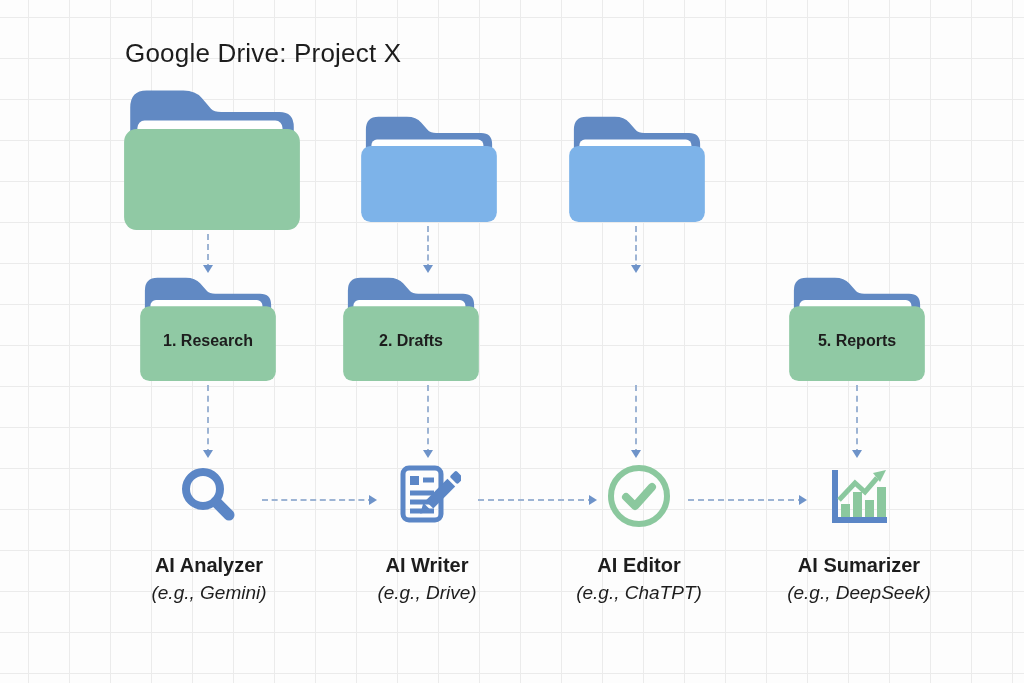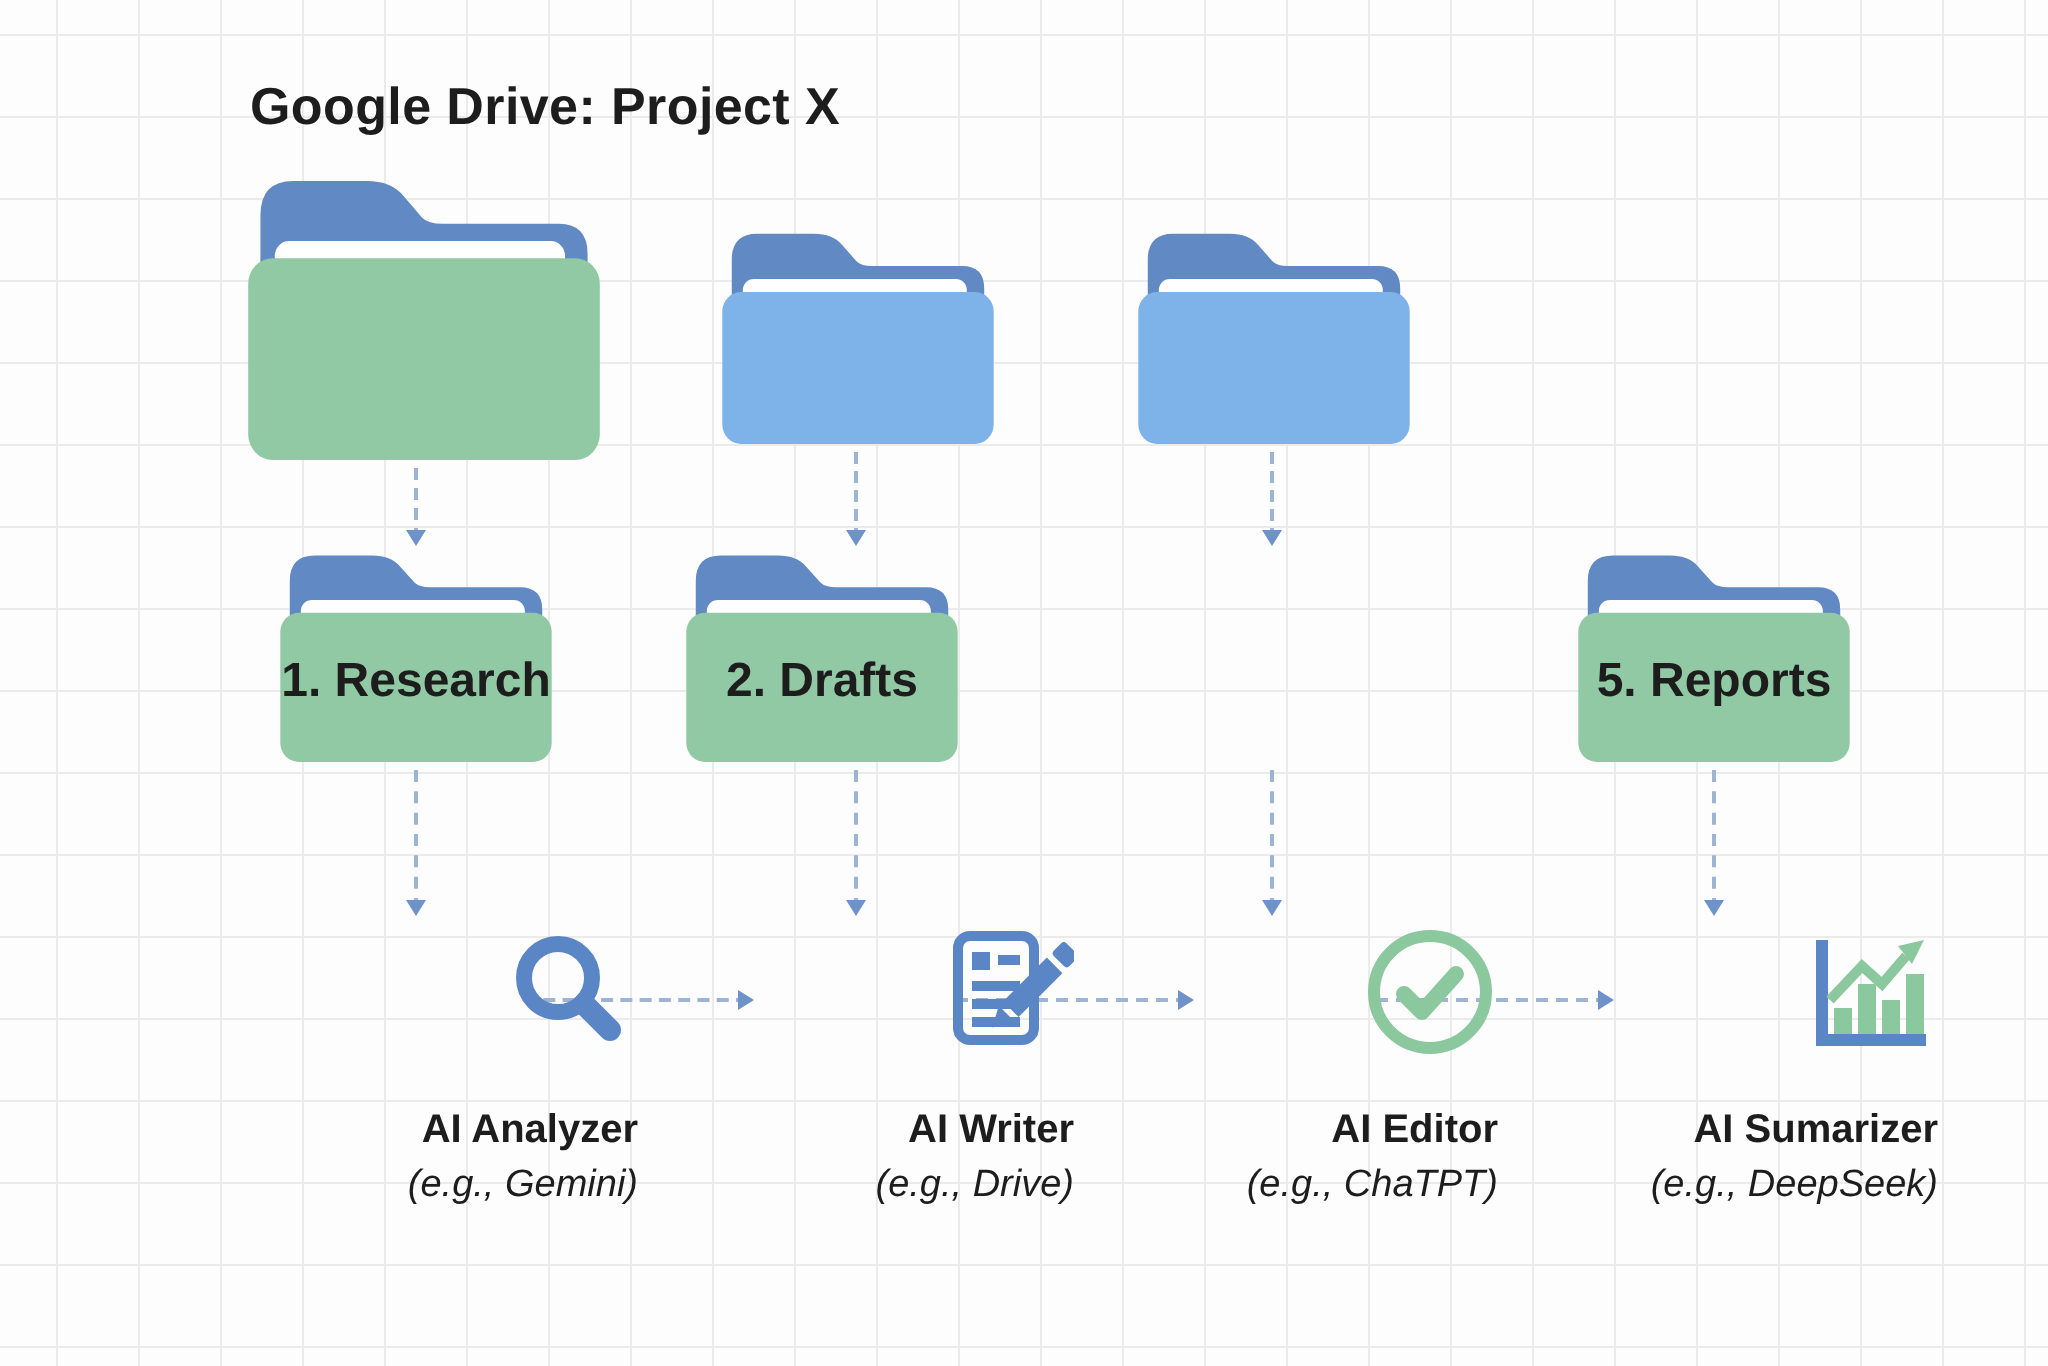--- a/index.html
+++ b/index.html
@@ -20,45 +20,45 @@
     position:relative;width:1024px;height:683px;overflow:hidden;
     background-color:var(--background);
     background-image:
       linear-gradient(var(--grid-line) 1px, transparent 1px),
       linear-gradient(90deg, var(--grid-line) 1px, transparent 1px);
     background-size:41px 41px;
     background-position:28px 17px;
   }
   .title{
     position:absolute;left:125px;top:38px;
-    font-size:26px;font-weight:700;color:var(--text);letter-spacing:.2px;
+    font-size:26px;font-weight:400;color:var(--text);letter-spacing:.2px;
   }
   .folder{position:absolute;}
   .folder-svg{position:absolute;inset:0;width:100%;height:100%;}
   .f-back{fill:var(--folder-tab-blue);}
   .f-paper{fill:#ffffff;}
   .folder.green .f-front{fill:var(--folder-front-green);}
   .folder.blue  .f-front{fill:var(--folder-front-blue);}
   .folder-label{
     position:absolute;left:0;right:0;top:63%;transform:translateY(-50%);
-    text-align:center;font-weight:700;font-size:24px;color:var(--text);
+    text-align:center;font-weight:700;font-size:16px;color:var(--text);
   }
   .arrow-v{position:absolute;width:0;border-left:2px dashed var(--arrow-dash);}
   .arrow-v::after{
     content:"";position:absolute;left:-6px;bottom:-8px;width:0;height:0;
     border:5px solid transparent;border-top:8px solid var(--arrow-head);
   }
   .arrow-h{position:absolute;height:0;border-top:2px dashed var(--arrow-dash);}
   .arrow-h::after{
     content:"";position:absolute;right:-8px;top:-6px;width:0;height:0;
     border:5px solid transparent;border-left:8px solid var(--arrow-head);
   }
   .tool{
     position:absolute;top:462px;width:220px;
-    display:flex;flex-direction:column;align-items:flex-end;
+    display:flex;flex-direction:column;align-items:center;
   }
   .tool-icon{width:68px;height:68px;}
   .tool-name{margin-top:24px;font-size:20px;font-weight:700;color:var(--text);}
   .tool-example{margin-top:5px;font-size:19px;color:var(--text);font-style:italic;}
   .i-blue-stroke{stroke:var(--icon-blue);fill:none;}
   .i-blue-fill{fill:var(--icon-blue);}
   .i-green-stroke{stroke:var(--icon-green);fill:none;}
   .i-green-fill{fill:var(--icon-green);}
 </style>
 </head>

